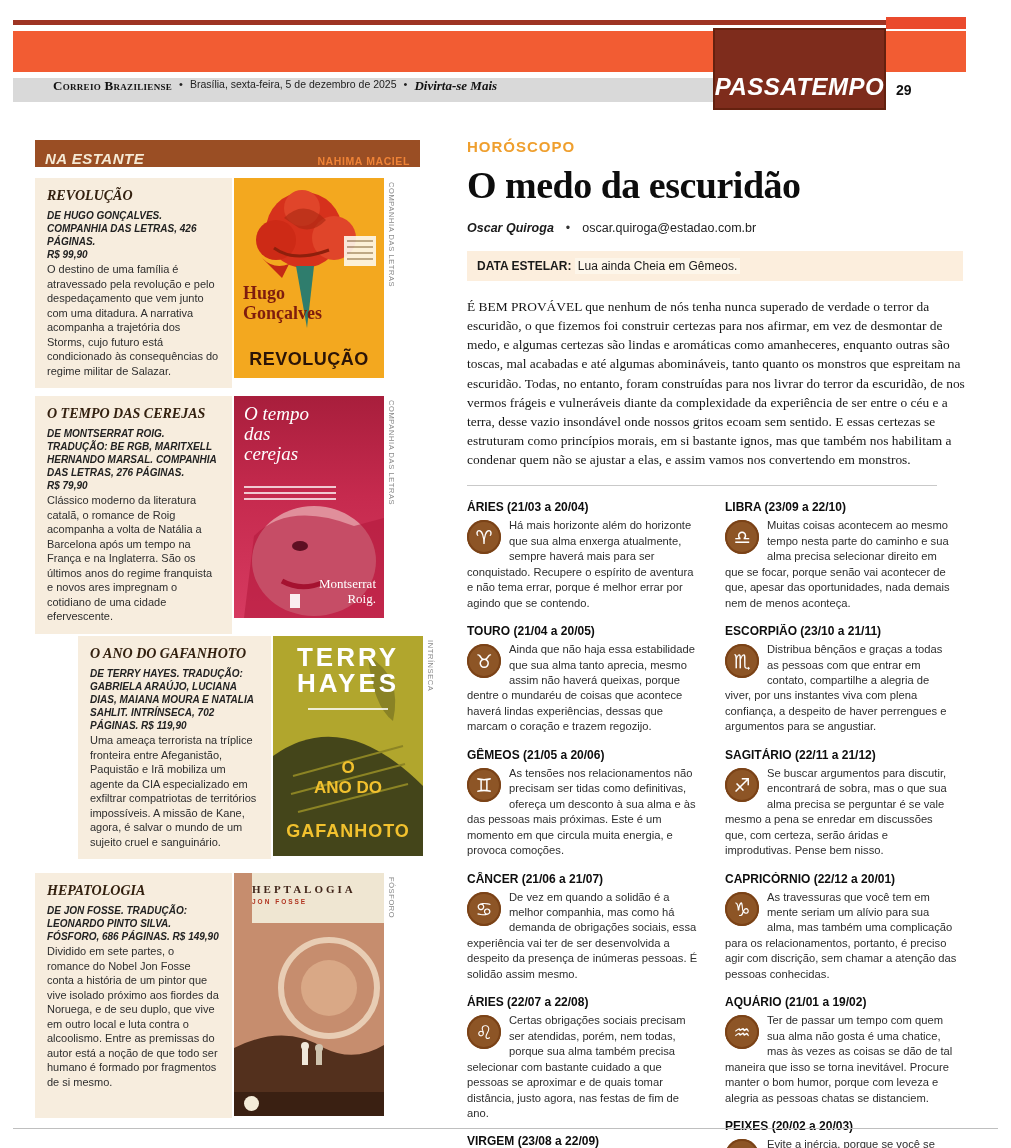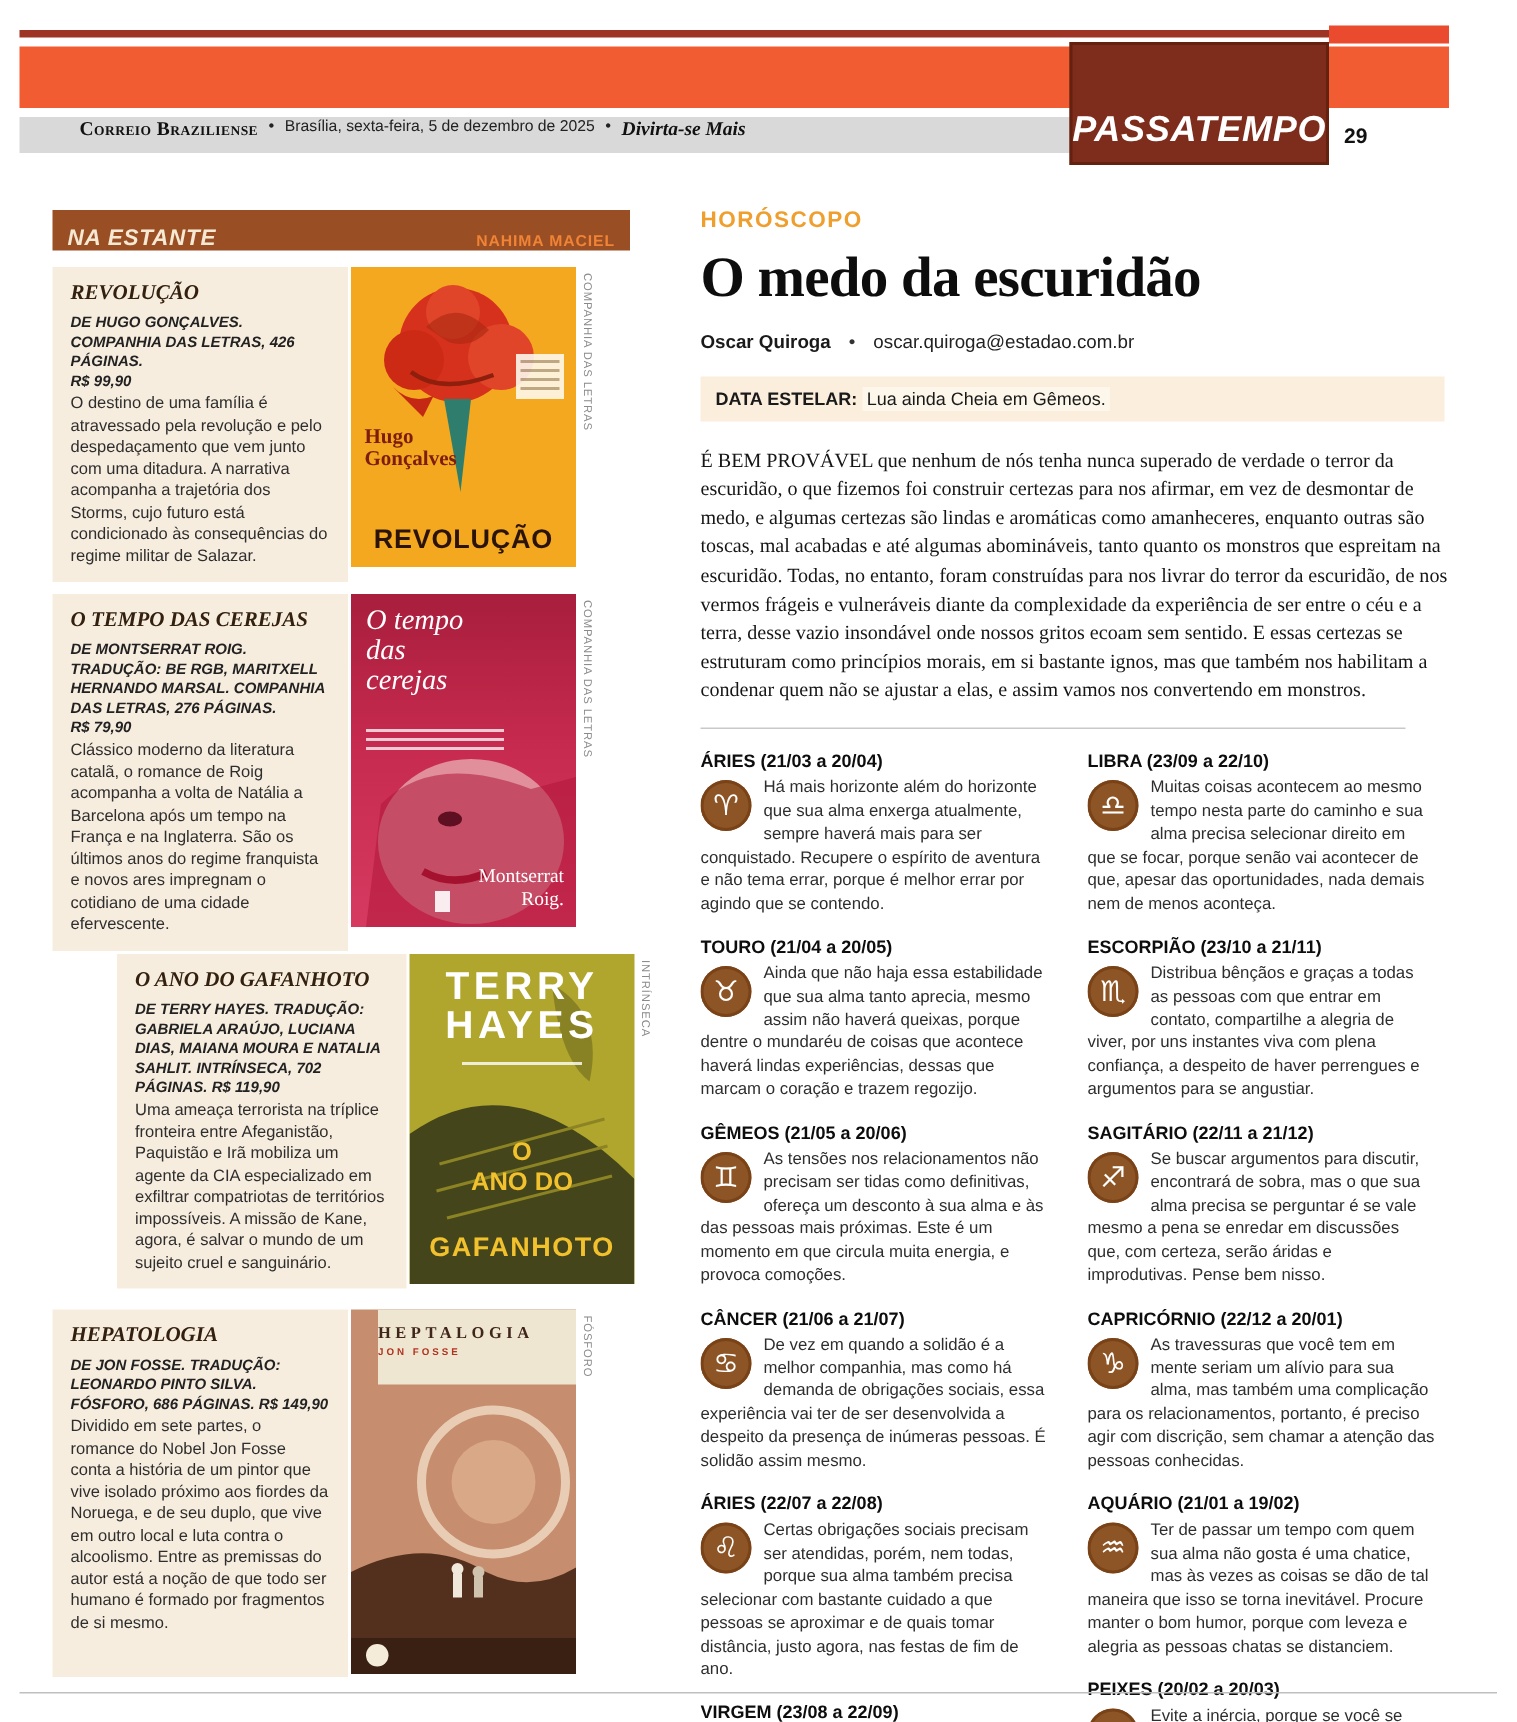--- a/index.html
+++ b/index.html
@@ -36,21 +36,21 @@
   .book-price:empty{display:none;}
   .book-body{font-size:11px;line-height:1.32;color:#2e2e2e;}
   .cover{position:relative;margin-left:2px;flex:none;overflow:hidden;}
   .spine{writing-mode:vertical-rl;font-size:7.5px;color:#8a8a8a;letter-spacing:.6px;padding:4px 0 0 3px;white-space:nowrap;}
 
   
   .cover1{width:150px;height:200px;background:#f3a81f;}
   .cover1 .quotebox{position:absolute;right:8px;top:58px;width:32px;height:30px;background:#fdf8ec;opacity:.9;}
   .cover1 .quotebox i{display:block;height:2px;background:#b9a98f;margin:4px 3px 0 3px;}
   .cover1 .c-author{position:absolute;left:9px;top:106px;font-family:"Liberation Serif",serif;
-                    font-weight:bold;font-size:14px;line-height:1.1;color:#7e1c0e;}
+                    font-weight:bold;font-size:18px;line-height:1.1;color:#7e1c0e;}
   .cover1 .c-title{position:absolute;left:0;bottom:8px;width:100%;text-align:center;
                    font-weight:bold;font-size:18px;letter-spacing:.5px;color:#2b1407;}
   
   .cover2{width:150px;height:222px;background:linear-gradient(180deg,#a81e3c 0%,#c62a4e 45%,#d63a60 100%);}
   .cover2 .c-title{position:absolute;left:10px;top:8px;font-family:"Liberation Serif",serif;font-style:italic;
                    font-size:19px;line-height:1.05;color:#fff;}
   .cover2 .microtext i{display:block;height:2px;background:rgba(255,255,255,.75);margin-top:4px;}
   .cover2 .microtext{position:absolute;left:10px;top:86px;width:92px;}
   .cover2 .c-author{position:absolute;right:8px;bottom:12px;font-family:"Liberation Serif",serif;
                     font-size:13px;color:#fff;text-align:right;line-height:1.1;}
@@ -71,21 +71,21 @@
   .cover4 .c-author{margin-top:3px;font-size:6.5px;letter-spacing:2px;color:#b03420;font-weight:bold;}
   .cover4 .bottomband{position:absolute;left:0;bottom:0;width:100%;height:24px;background:#3a2012;}
   .cover4 .logo{position:absolute;left:10px;bottom:5px;width:15px;height:15px;border-radius:50%;background:#f4ecd9;}
 
   
   .horo{position:absolute;left:467px;top:138px;width:496px;}
   .horo-label{color:#ef9f2e;font-weight:bold;font-size:15px;letter-spacing:1px;}
   .horo-headline{font-family:"Liberation Serif",serif;font-weight:bold;font-size:38px;letter-spacing:-.5px;
                  color:#0d0d0d;margin:8px 0 14px 0;}
   .byline{display:flex;align-items:center;font-size:12.5px;margin-bottom:16px;}
-  .byline .name{font-weight:bold;text-align:right;}
+  .byline .name{font-weight:bold;font-style:italic;text-align:right;}
   .byline .bdot{margin:0 12px;color:#333;}
   .byline a{color:#222;text-decoration:none;}
   .estelar{background:#fceedd;padding:8px 10px;font-size:12px;margin-bottom:16px;}
   .estelar .lbl{font-weight:bold;}
   .estelar .val{background:#fdf6ea;padding:1px 3px;}
   .lead{font-family:"Liberation Serif",serif;font-size:13.4px;line-height:1.43;color:#161616;width:500px;}
   .horo-divider{border:none;border-top:1px solid #c9c9c9;margin:16px 0 14px 0;width:470px;}
   .sign-cols{display:flex;gap:26px;}
   .sign-col{width:232px;}
   .entry{margin-bottom:13px;overflow:hidden;}

